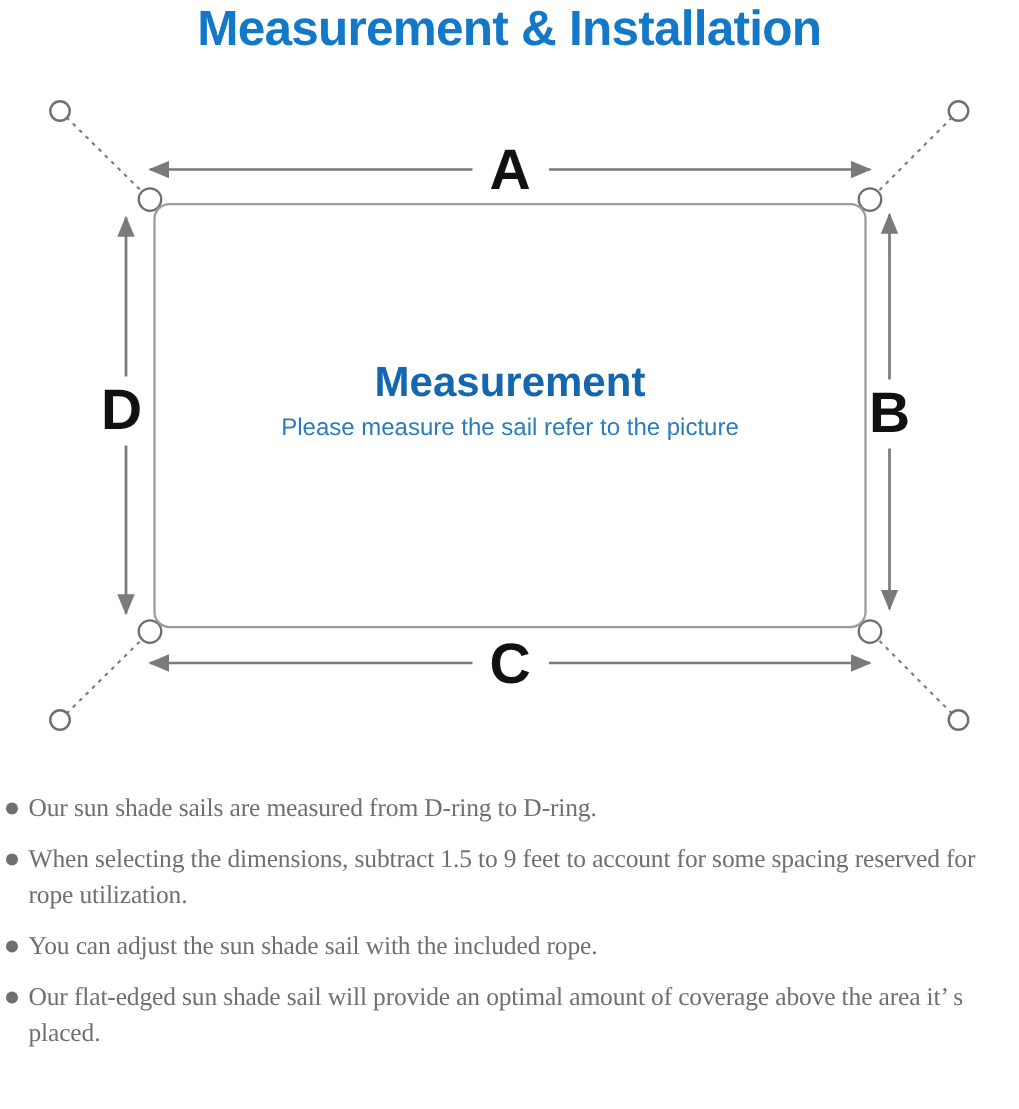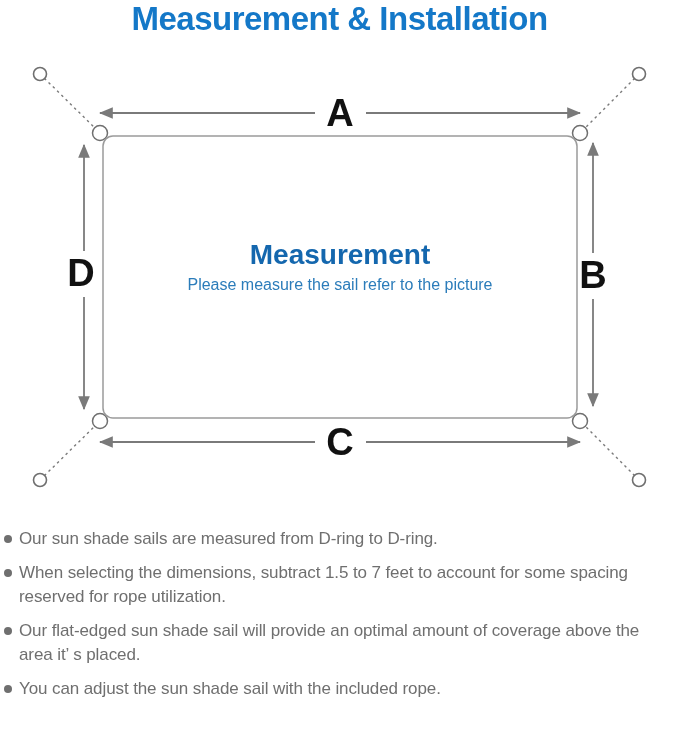--- a/index.html
+++ b/index.html
@@ -52,20 +52,21 @@
     padding:0 6px 0 4px;
   }
   .note{
     display:flex;
     align-items:flex-start;
     margin-bottom:10px;
     color:var(--text_gray);
     font-size:17px;
     line-height:24px;
     letter-spacing:-0.1px;
+    font-family:Liberation Serif, serif;
   }
   .note .dot{
     flex:0 0 8px;
     width:8px;height:8px;
     border-radius:50%;
     background:var(--ring_gray);
     margin:8px 7px 0 0;
   }
   .note .txt{flex:1;}
 </style>
@@ -120,25 +121,25 @@
     <text class="center-sub" x="340" y="249">Please measure the sail refer to the picture</text>
   </svg>
 
   <div class="notes">
       <div class="note">
         <span class="dot"></span>
         <span class="txt">Our sun shade sails are measured from D-ring to D-ring.</span>
       </div>
       <div class="note">
         <span class="dot"></span>
-        <span class="txt">When selecting the dimensions, subtract 1.5 to 7 feet to account for some spacing reserved for rope utilization.</span>
+        <span class="txt">When selecting the dimensions, subtract 1.5 to 9 feet to account for some spacing reserved for rope utilization.</span>
+      </div>
+      <div class="note">
+        <span class="dot"></span>
+        <span class="txt">You can adjust the sun shade sail with the included rope.</span>
       </div>
       <div class="note">
         <span class="dot"></span>
         <span class="txt">Our flat-edged sun shade sail will provide an optimal amount of coverage above the area it’ s placed.</span>
-      </div>
-      <div class="note">
-        <span class="dot"></span>
-        <span class="txt">You can adjust the sun shade sail with the included rope.</span>
       </div>
     </div>
 
 </div>
 
 </body></html>

